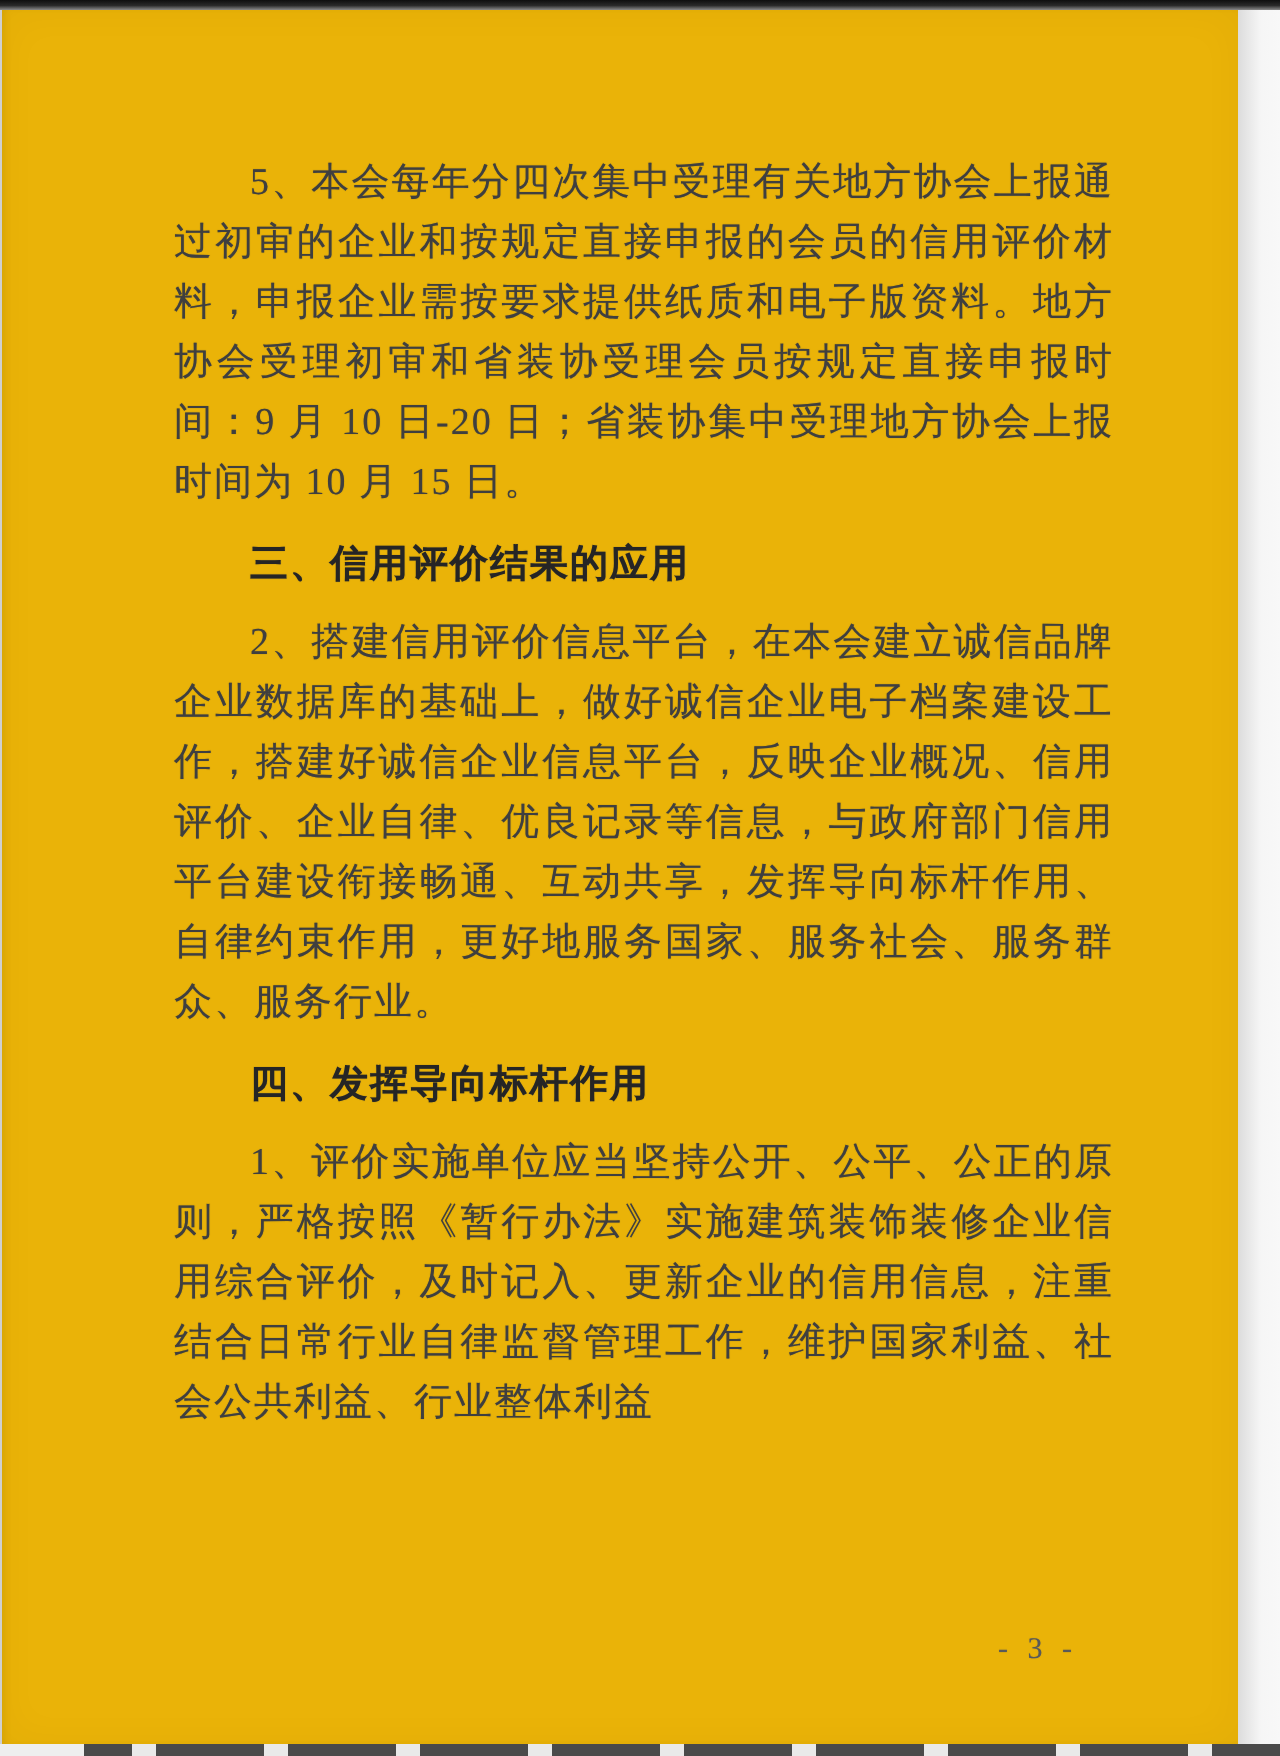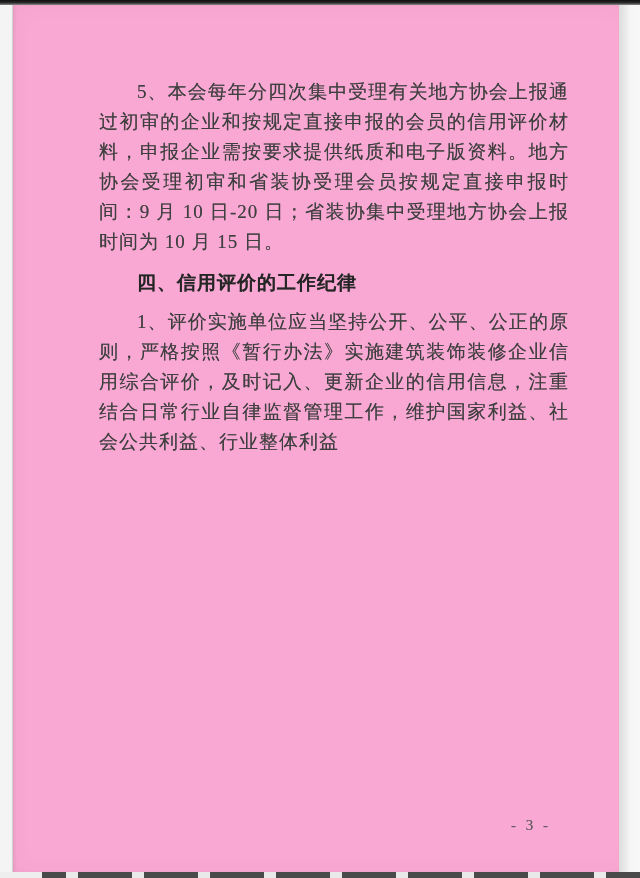--- a/index.html
+++ b/index.html
@@ -14,26 +14,25 @@
     background:linear-gradient(to bottom,#0e0e0e 0%,#2a2a2a 55%,#8a8a8a 100%);
     z-index:3;
   }
   .outside-right{
     position:absolute;top:5px;bottom:6px;left:619px;right:0;
     background:linear-gradient(to right,#dcdcdc 0%,#f6f6f6 55%,#f8f8f8 100%);
     z-index:2;
   }
   .paper{
     position:absolute;top:5px;bottom:6px;left:0;width:618px;
-    background:#f9a8d4;
+    background:#eab308;
     border-left:1px solid #cfcfcf;
     border-right:1px solid #a3a3a3;
     box-shadow:inset 0 0 22px rgba(0,0,0,0.035), inset 3px 0 4px -2px rgba(0,0,0,0.08);
     z-index:1;
-    margin-left:12px;
   }
   .bottom-strip{
     position:absolute;left:0;right:0;bottom:0;height:6px;z-index:3;
     background-image:
       linear-gradient(#eeeeee,#eeeeee),
       repeating-linear-gradient(90deg,#e9e9e9 0 12px,#4a4a4a 12px 66px);
     background-size:42px 100%,100% 100%;
     background-repeat:no-repeat,repeat;
   }
   .content{
@@ -65,19 +64,21 @@
 </style>
 </head>
 <body>
 
 <div class="scan">
   <div class="top-strip"></div>
   <div class="outside-right"></div>
   <div class="paper">
     <div class="content">
         <p class="para">5、本会每年分四次集中受理有关地方协会上报通过初审的企业和按规定直接申报的会员的信用评价材料，申报企业需按要求提供纸质和电子版资料。地方协会受理初审和省装协受理会员按规定直接申报时间：9 月 10 日-20 日；省装协集中受理地方协会上报时间为 10 月 15 日。</p>
-        <h3 class="heading">四、信用评价的工作纪律</h3>
+        <h3 class="heading">三、信用评价结果的应用</h3>
+        <p class="para">2、搭建信用评价信息平台，在本会建立诚信品牌企业数据库的基础上，做好诚信企业电子档案建设工作，搭建好诚信企业信息平台，反映企业概况、信用评价、企业自律、优良记录等信息，与政府部门信用平台建设衔接畅通、互动共享，发挥导向标杆作用、自律约束作用，更好地服务国家、服务社会、服务群众、服务行业。</p>
+        <h3 class="heading">四、发挥导向标杆作用</h3>
         <p class="para">1、评价实施单位应当坚持公开、公平、公正的原则，严格按照《暂行办法》实施建筑装饰装修企业信用综合评价，及时记入、更新企业的信用信息，注重结合日常行业自律监督管理工作，维护国家利益、社会公共利益、行业整体利益</p>
       </div>
     <div class="page-number">- 3 -</div>
   </div>
   <div class="bottom-strip"></div>
 </div>
 
 </body></html>

